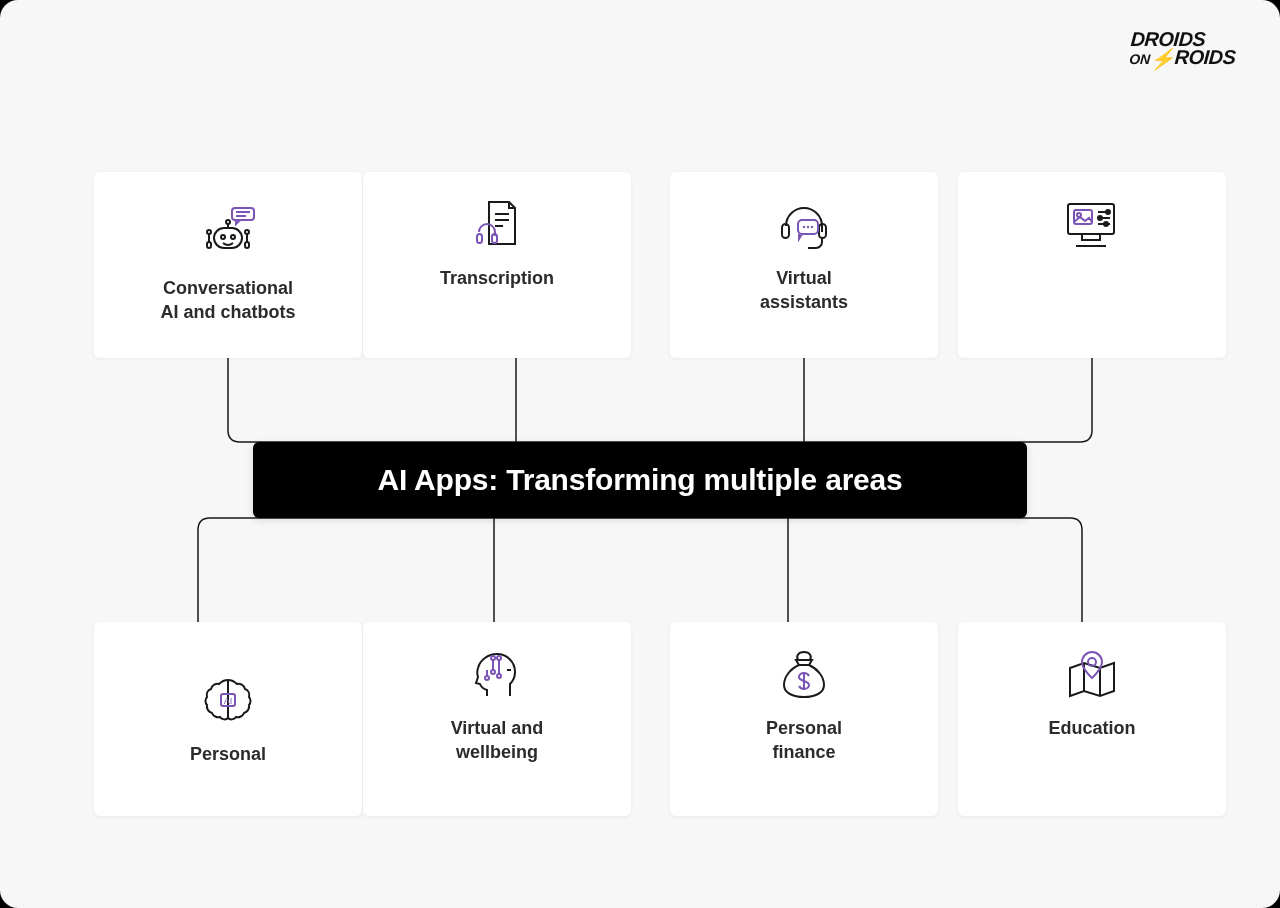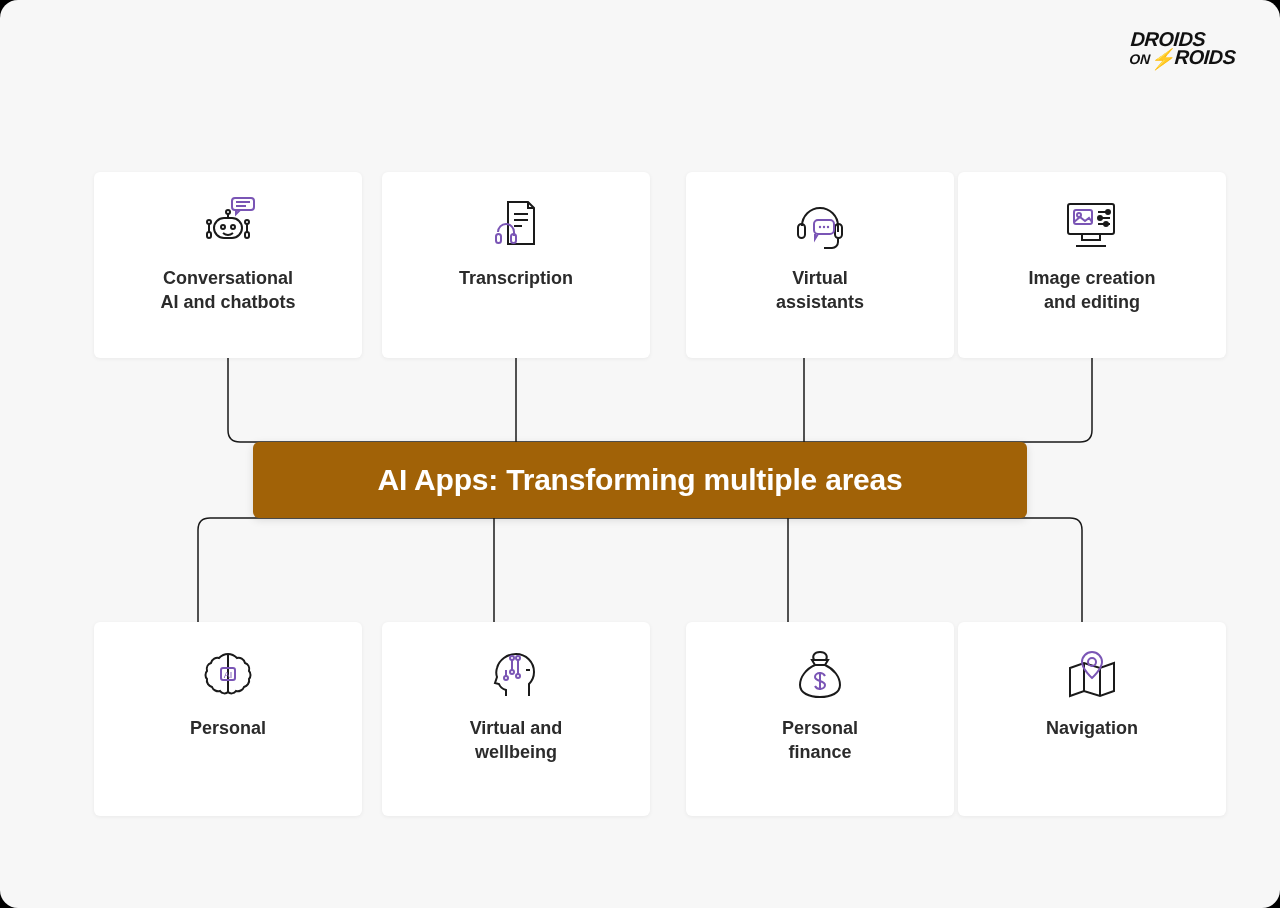--- a/index.html
+++ b/index.html
@@ -62,32 +62,32 @@
     font-weight: 700;
     color: #2b2b2b;
     text-align: center;
     line-height: 1.35;
     white-space: pre-line;
   }
 
   .top-row .card { top: 172px; height: 186px; }
   .bot-row .card { top: 622px; height: 194px; }
 
-  .c1 { left: 94px; }
-  .c2 { left: 382px; }
-  .c3 { left: 686px; }
+  .c1 { left: 94px; justify-content: center; }
+  .c2 { left: 363px; }
+  .c3 { left: 670px; }
   .c4 { left: 958px; }
 
   .hub {
     position: absolute;
     left: 253px;
     top: 442px;
     width: 774px;
     height: 76px;
-    background: #a16207;
+    background: #000000;
     border-radius: 6px;
     display: flex;
     align-items: center;
     justify-content: center;
     box-shadow: 0 2px 8px rgba(0,0,0,0.12);
   }
   .hub-title {
     color: #fff;
     font-size: 30px;
     font-weight: 800;
@@ -183,22 +183,20 @@
           <path d="M22 38v6h18v-6M16 50h30"></path>
           <rect x="14" y="14" width="18" height="14" rx="2" stroke="#7a55b5"></rect>
           <circle cx="19" cy="19" r="2" stroke="#7a55b5"></circle>
           <path d="M14 26l6-5 5 4 4-3 3 4" stroke="#7a55b5"></path>
           <path d="M38 16h12M38 22h12M38 28h12"></path>
           <circle cx="48" cy="16" r="2"></circle>
             <circle cx="40" cy="22" r="2"></circle>
             <circle cx="46" cy="28" r="2"></circle>
         </svg>
       </div>
-      <div class="label">Image creation
-and editing</div>
     </div>
   </div>
 
   <div class="hub">
     <div class="hub-title">AI Apps: Transforming multiple areas</div>
   </div>
 
   <div class="bot-row">
     <div class="card c1">
       <div class="icon">
@@ -251,17 +249,17 @@
       <div class="icon">
         <svg class="icon-svg" viewBox="0 0 64 56" fill="none" stroke="#1a1a1a" stroke-width="2">
           <path d="M10 22l14-5 16 5 14-5v28l-14 5-16-5-14 5z"></path>
           <path d="M24 17v28M40 22v28"></path>
           <g stroke="#7a55b5">
             <path d="M32 6a10 10 0 0 1 10 10c0 7-10 16-10 16S22 23 22 16A10 10 0 0 1 32 6z"></path>
             <circle cx="32" cy="16" r="4"></circle>
           </g>
         </svg>
       </div>
-      <div class="label">Navigation</div>
+      <div class="label">Education</div>
     </div>
   </div>
 
 </div>
 
 </body></html>

